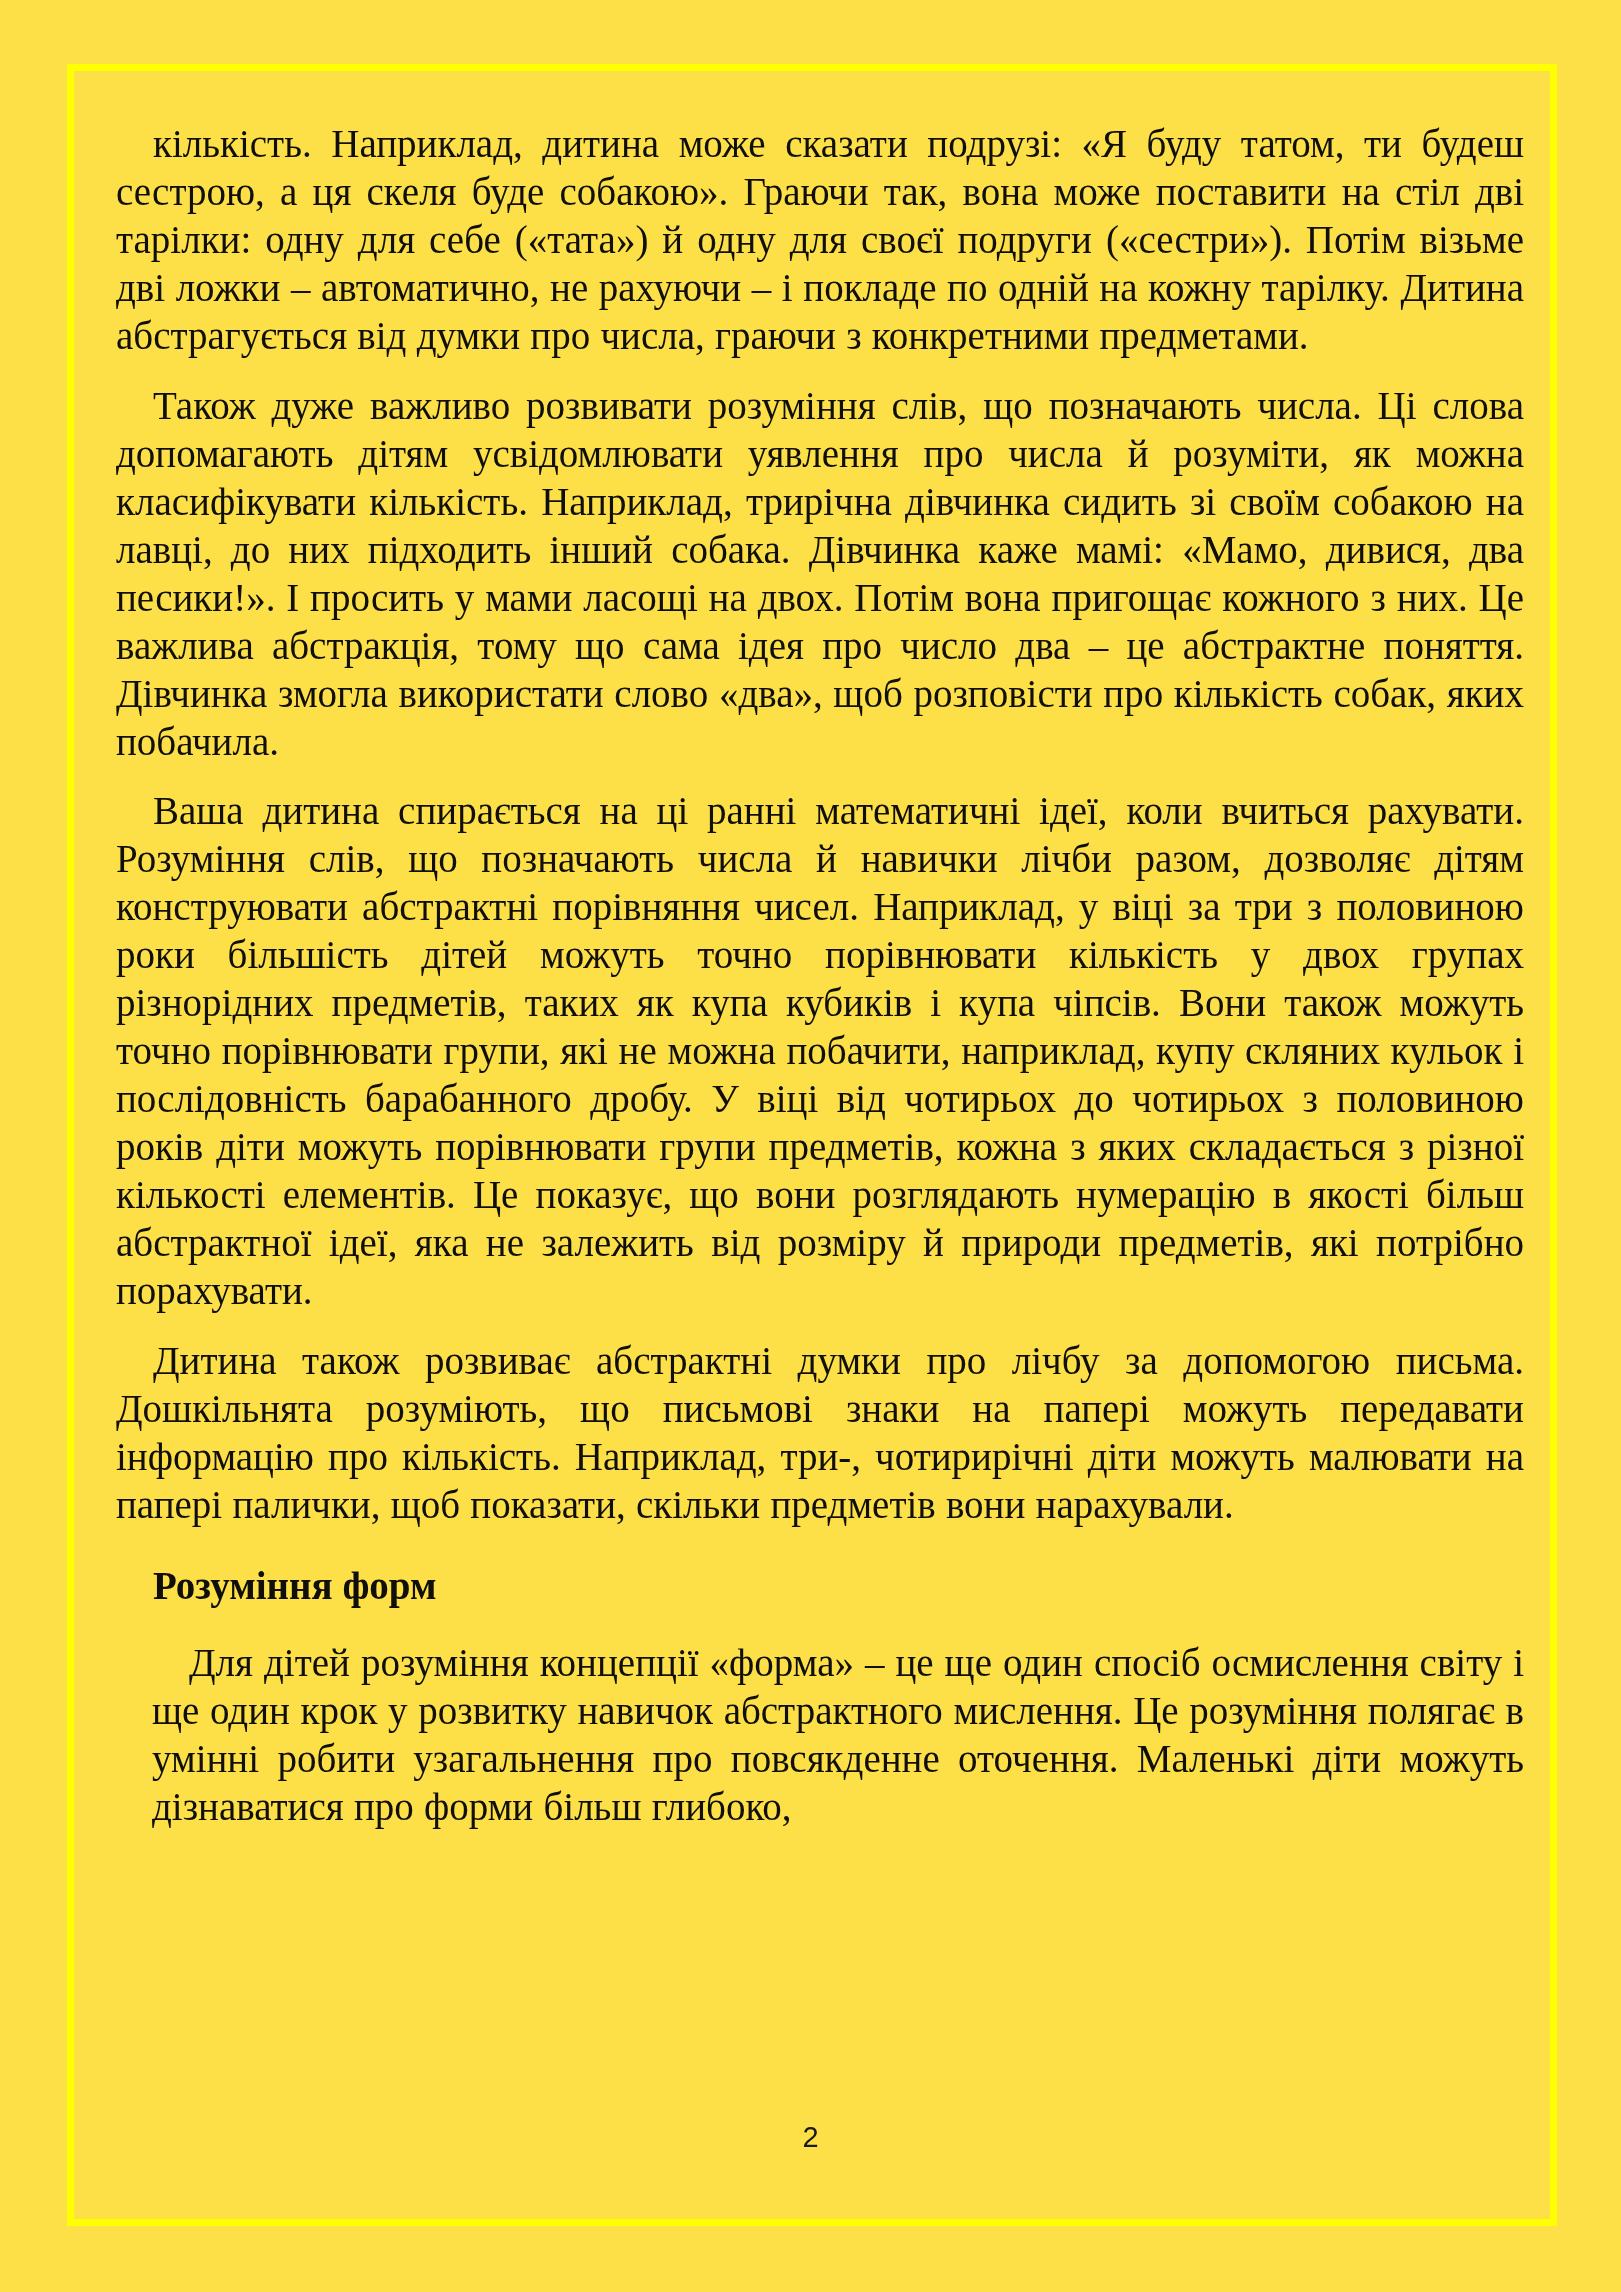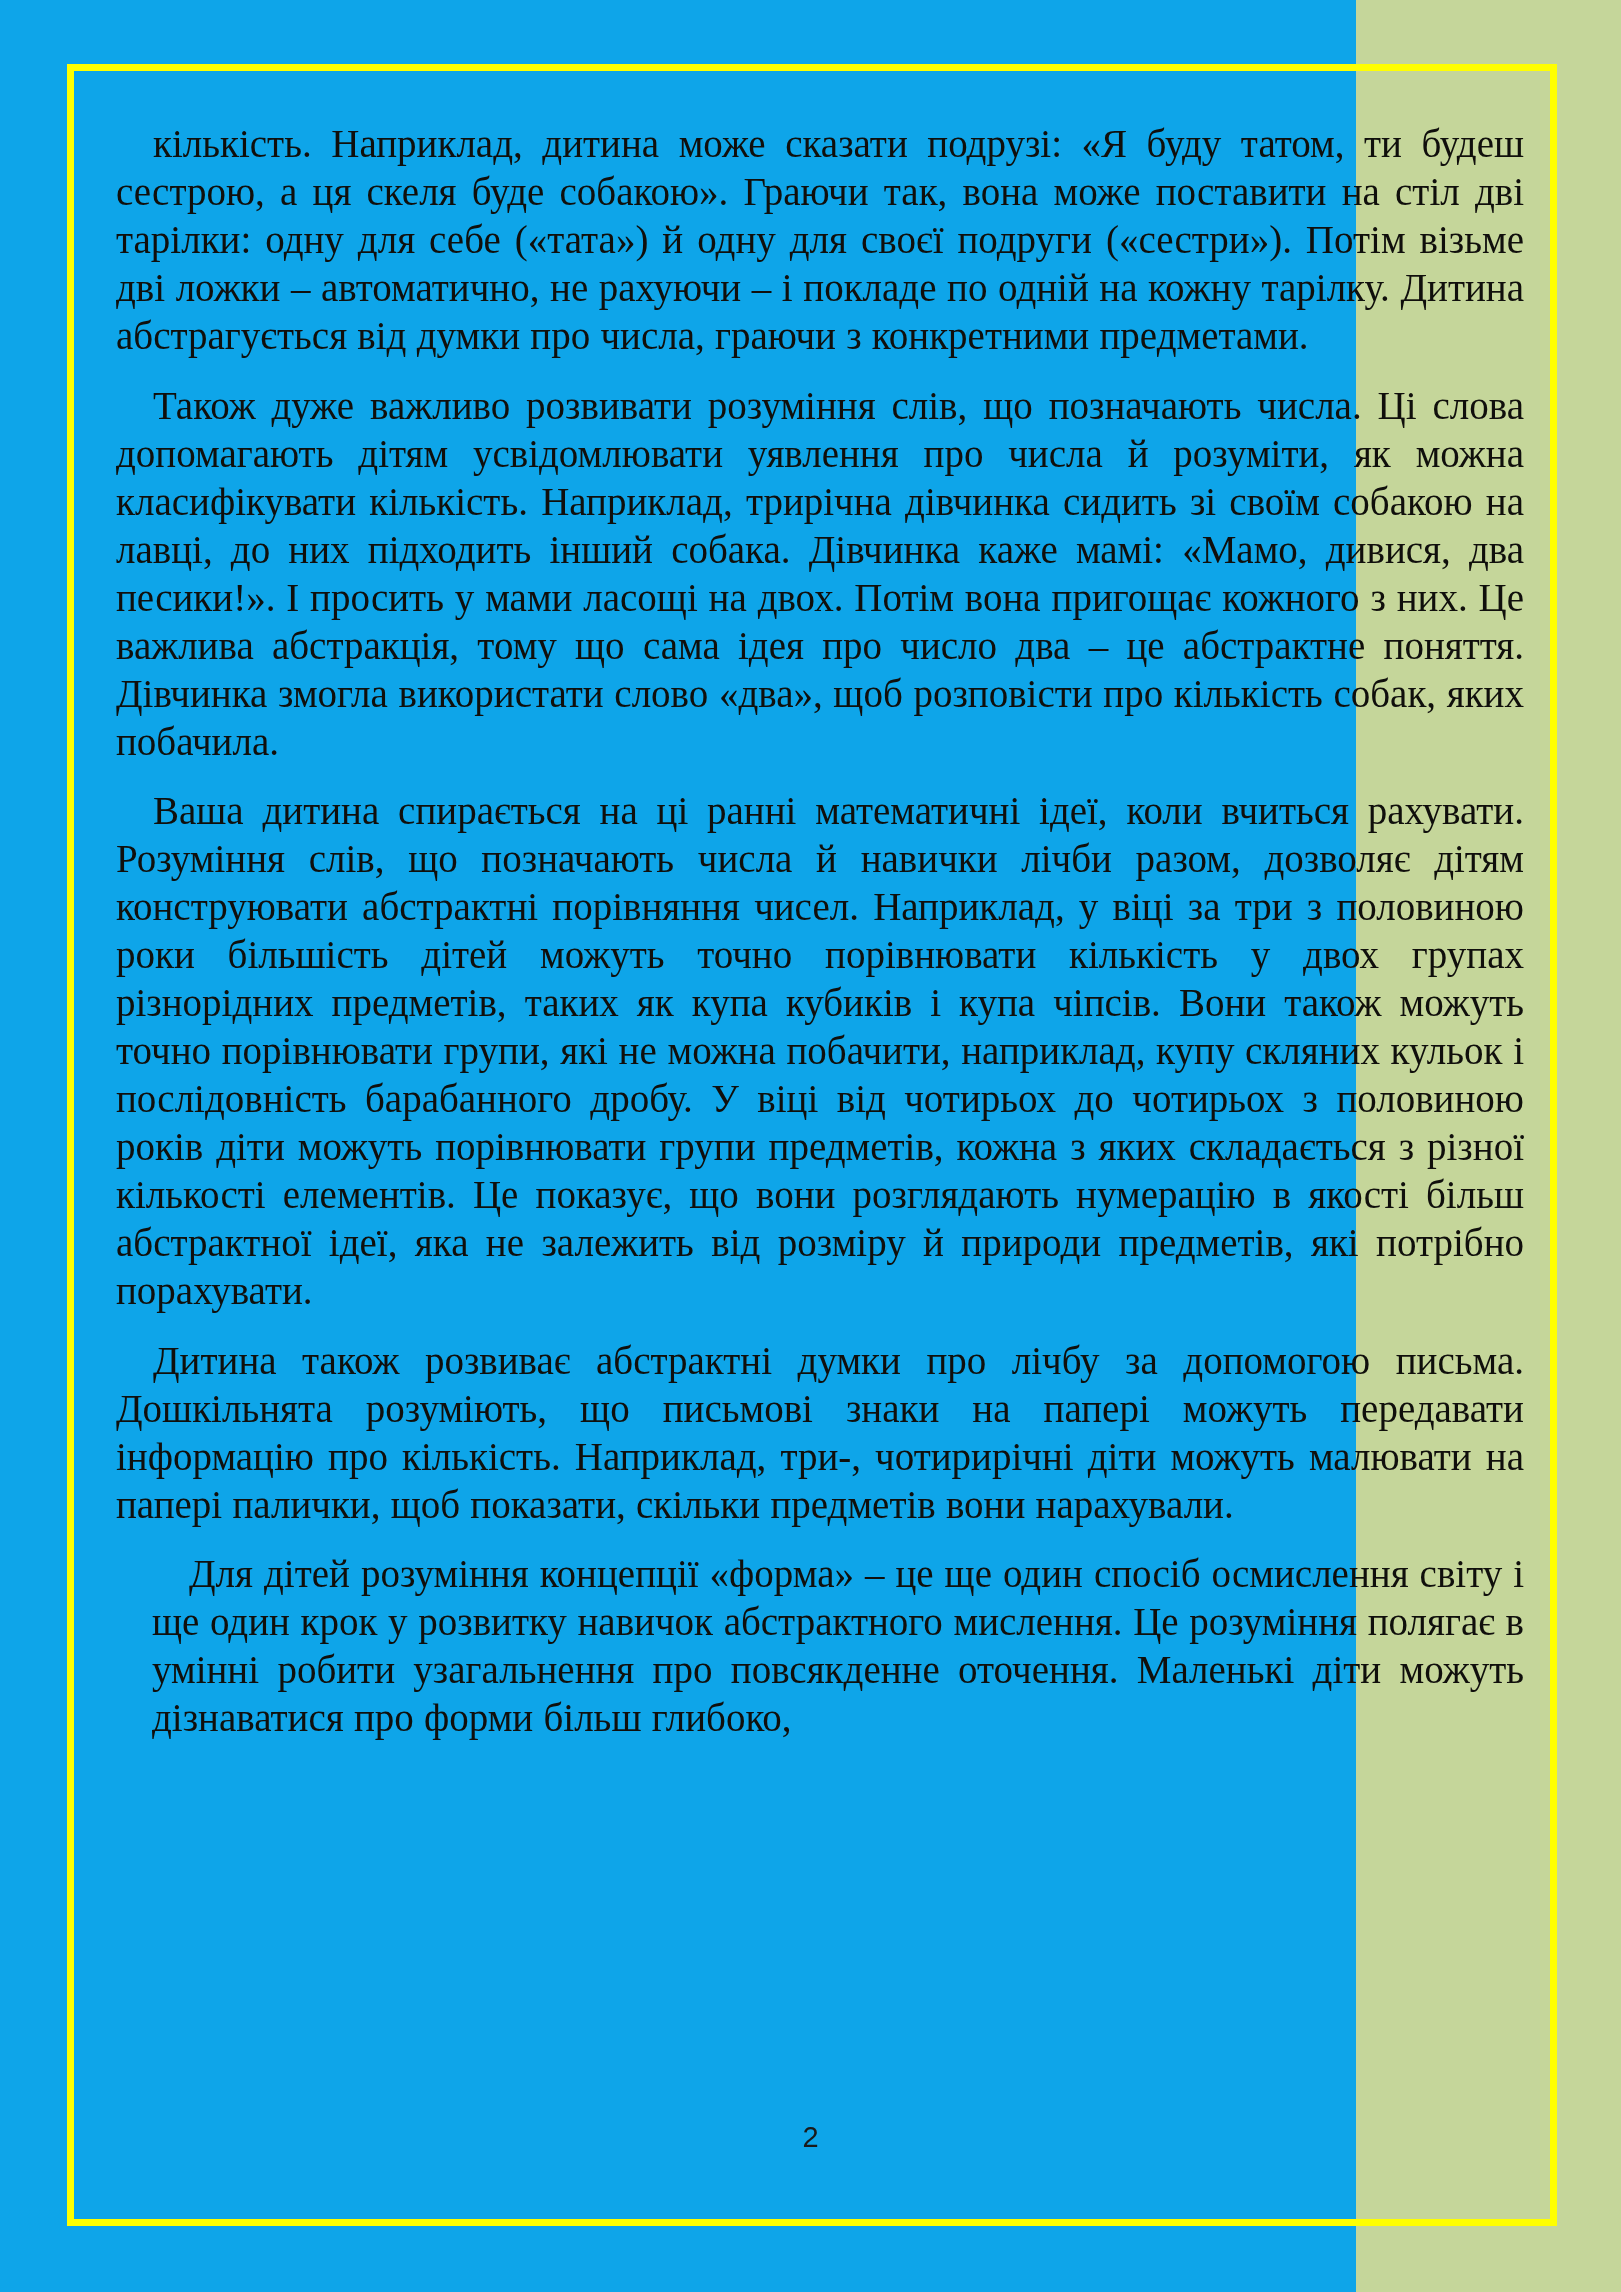--- a/index.html
+++ b/index.html
@@ -10,23 +10,23 @@
   body {
     width: 1621px;
     height: 2293px;
     background: #c5d69a;
     font-family: "Liberation Serif", "DejaVu Serif", serif;
     overflow: hidden;
   }
 
   .page {
     position: relative;
-    width: 1356px;
+    width: 1621px;
     height: 2293px;
-    background: #0ea5e9;
+    background: #fde047;
     box-sizing: border-box;
   }
 
   
   .frame {
     position: absolute;
     left: 67px;
     top: 64px;
     width: 1490px;
     height: 2162px;
@@ -93,20 +93,21 @@
   <div class="content">
 
     <p class="para">кількість. Наприклад, дитина може сказати подрузі: «Я буду татом, ти будеш сестрою, а ця скеля буде собакою». Граючи так, вона може поставити на стіл дві тарілки: одну для себе («тата») й одну для своєї подруги («сестри»). Потім візьме дві ложки – автоматично, не рахуючи – і покладе по одній на кожну тарілку. Дитина абстрагується від думки про числа, граючи з конкретними предметами.</p>
 
     <p class="para">Також дуже важливо розвивати розуміння слів, що позначають числа. Ці слова допомагають дітям усвідомлювати уявлення про числа й розуміти, як можна класифікувати кількість. Наприклад, трирічна дівчинка сидить зі своїм собакою на лавці, до них підходить інший собака. Дівчинка каже мамі: «Мамо, дивися, два песики!». І просить у мами ласощі на двох. Потім вона пригощає кожного з них. Це важлива абстракція, тому що сама ідея про число два – це абстрактне поняття. Дівчинка змогла використати слово «два», щоб розповісти про кількість собак, яких побачила.</p>
 
     <p class="para">Ваша дитина спирається на ці ранні математичні ідеї, коли вчиться рахувати. Розуміння слів, що позначають числа й навички лічби разом, дозволяє дітям конструювати абстрактні порівняння чисел. Наприклад, у віці за три з половиною роки більшість дітей можуть точно порівнювати кількість у двох групах різнорідних предметів, таких як купа кубиків і купа чіпсів. Вони також можуть точно порівнювати групи, які не можна побачити, наприклад, купу скляних кульок і послідовність барабанного дробу. У віці від чотирьох до чотирьох з половиною років діти можуть порівнювати групи предметів, кожна з яких складається з різної кількості елементів. Це показує, що вони розглядають нумерацію в якості більш абстрактної ідеї, яка не залежить від розміру й природи предметів, які потрібно порахувати.</p>
 
     <p class="para">Дитина також розвиває абстрактні думки про лічбу за допомогою письма. Дошкільнята розуміють, що письмові знаки на папері можуть передавати інформацію про кількість. Наприклад, три-, чотирирічні діти можуть малювати на папері палички, щоб показати, скільки предметів вони нарахували.</p>
 
+    <h2 class="section-heading">Розуміння форм</h2>
 
     <p class="para">Для дітей розуміння концепції «форма» – це ще один спосіб осмислення світу і ще один крок у розвитку навичок абстрактного мислення. Це розуміння полягає в умінні робити узагальнення про повсякденне оточення. Маленькі діти можуть дізнаватися про форми більш глибоко,</p>
 
   </div>
 
   <div class="page-number">2</div>
 
 </div>
 
 

